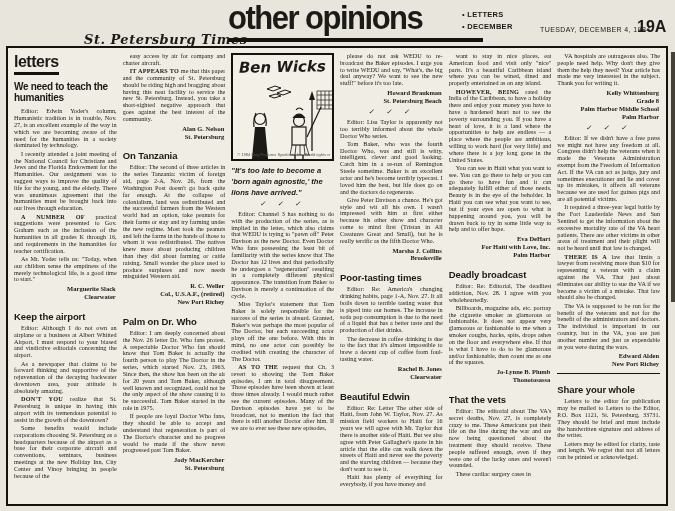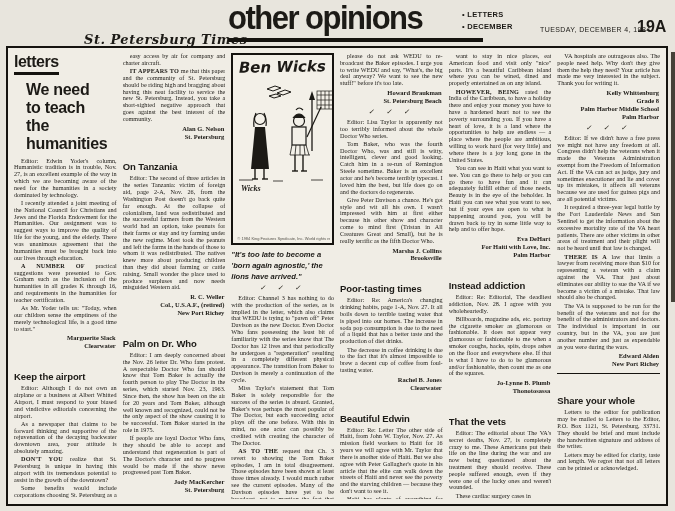--- a/index.html
+++ b/index.html
@@ -50,45 +50,45 @@
   .col { flex:1 1 0; min-width:0; overflow:hidden; }
 
   .section-label {
     display:inline-block;
     font-family:"Liberation Sans", sans-serif; font-weight:900;
     font-size:16px; letter-spacing:-0.5px; line-height:1;
     border-bottom:3px solid #15130f; padding-bottom:2px; margin:1px 0 5px;
   }
   .headline {
     font-family:"Liberation Sans", sans-serif; font-weight:bold;
-    font-size:16px; line-height:1.12; letter-spacing:-0.3px; margin:1px 12px 5px;
+    font-size:10px; line-height:1.12; letter-spacing:-0.3px; margin:1px 0 5px;
   }
   .subhead {
     font-family:"Liberation Sans", sans-serif; font-weight:bold;
-    font-size:9.5px; letter-spacing:-0.1px; margin:21px 0 3px;
+    font-size:9.5px; letter-spacing:-0.1px; margin:10px 0 3px;
   }
   .para {
     font-size:6.2px; line-height:1.1; text-align:justify; text-indent:7px;
     margin-bottom:1.5px;
   }
   .para b { letter-spacing:0.2px; }
   .sig {
     text-align:right; font-weight:bold; font-size:6.5px; line-height:1.22;
     margin:2px 1px 3px 0;
   }
   .divider {
     text-align:center; font-size:7px; letter-spacing:5px; color:#2a271f;
     margin:2px 0 3px; font-style:italic;
   }
   .rule { border-top:1.5px solid #15130f; margin:5px 0 5px; }
 
   
   .cartoon {
     border:2px solid #15130f; background:#f3f0e8;
-    height:192px; position:relative; margin-bottom:4px; overflow:hidden;
+    height:108px; position:relative; margin-bottom:4px; overflow:hidden;
   }
   .cartoon-title {
     position:absolute; left:0; right:0; top:3px; text-align:center;
     font-family:"DejaVu Sans", sans-serif; font-weight:bold; font-style:italic;
     font-size:15px; letter-spacing:0px; transform:rotate(-1deg);
   }
   .cartoon-credit {
     position:absolute; left:4px; bottom:2px; right:2px;
     font-family:"Liberation Sans", sans-serif; font-size:4px; color:#55524a;
     white-space:nowrap; overflow:hidden;
@@ -238,21 +238,21 @@
     </div>
   <div class="col">
       <div class="para">want to stay in nice places, eat American food and visit only "nice" parts. It's a beautiful Caribbean island where you can be wined, dined and properly entertained as on any island.</div>
       <div class="para"><b>HOWEVER, BEING </b>rated the India of the Caribbean, to have a holiday there and enjoy your money you have to have a hardened heart not to see the poverty surrounding you. If you have a heart of love, it is a land where the opportunities to help are endless — a place where the people are ambitious, willing to work hard (for very little) and where there is a joy long gone in the United States.</div>
       <div class="para">You can see in Haiti what you want to see. You can go there to help or you can go there to have fun and it can adequately fulfill either of those needs. Beauty is in the eye of the beholder. In Haiti you can see what you want to see, but if your eyes are open to what is happening around you, you will be drawn back to try in some little way to help and to offer hope.</div>
       <div class="sig">
         <div>Eva DeHart</div>
         <div>For Haiti with Love, Inc.</div>
         <div>Palm Harbor</div>
       </div>
-      <div class="subhead">Instead addiction</div>
+      <div class="subhead">Deadly broadcast</div>
       <div class="para">Editor: Re: Editorial, The deadliest addiction, Nov. 28. I agree with you wholeheartedly.</div>
       <div class="para">Billboards, magazine ads, etc. portray the cigarette smoker as glamorous or fashionable. It does not appear very glamorous or fashionable to me when a smoker coughs, hacks, spits, drops ashes on the floor and everywhere else. If that is what I have to do to be glamorous and/or fashionable, then count me as one of the squares.</div>
       <div class="sig">
         <div>Jo-Lynne B. Plumb</div>
         <div>Thonotosassa</div>
       </div>
       <div class="subhead">That the vets</div>
       <div class="para">Editor: The editorial about The VA's secret deaths, Nov. 27, is completely crazy to me. These Americans put their life on the line during the war and are now being questioned about the treatment they should receive. These people suffered enough, even if they were one of the lucky ones and weren't wounded.</div>
       <div class="para">These cardiac surgery cases in</div>
     </div>

